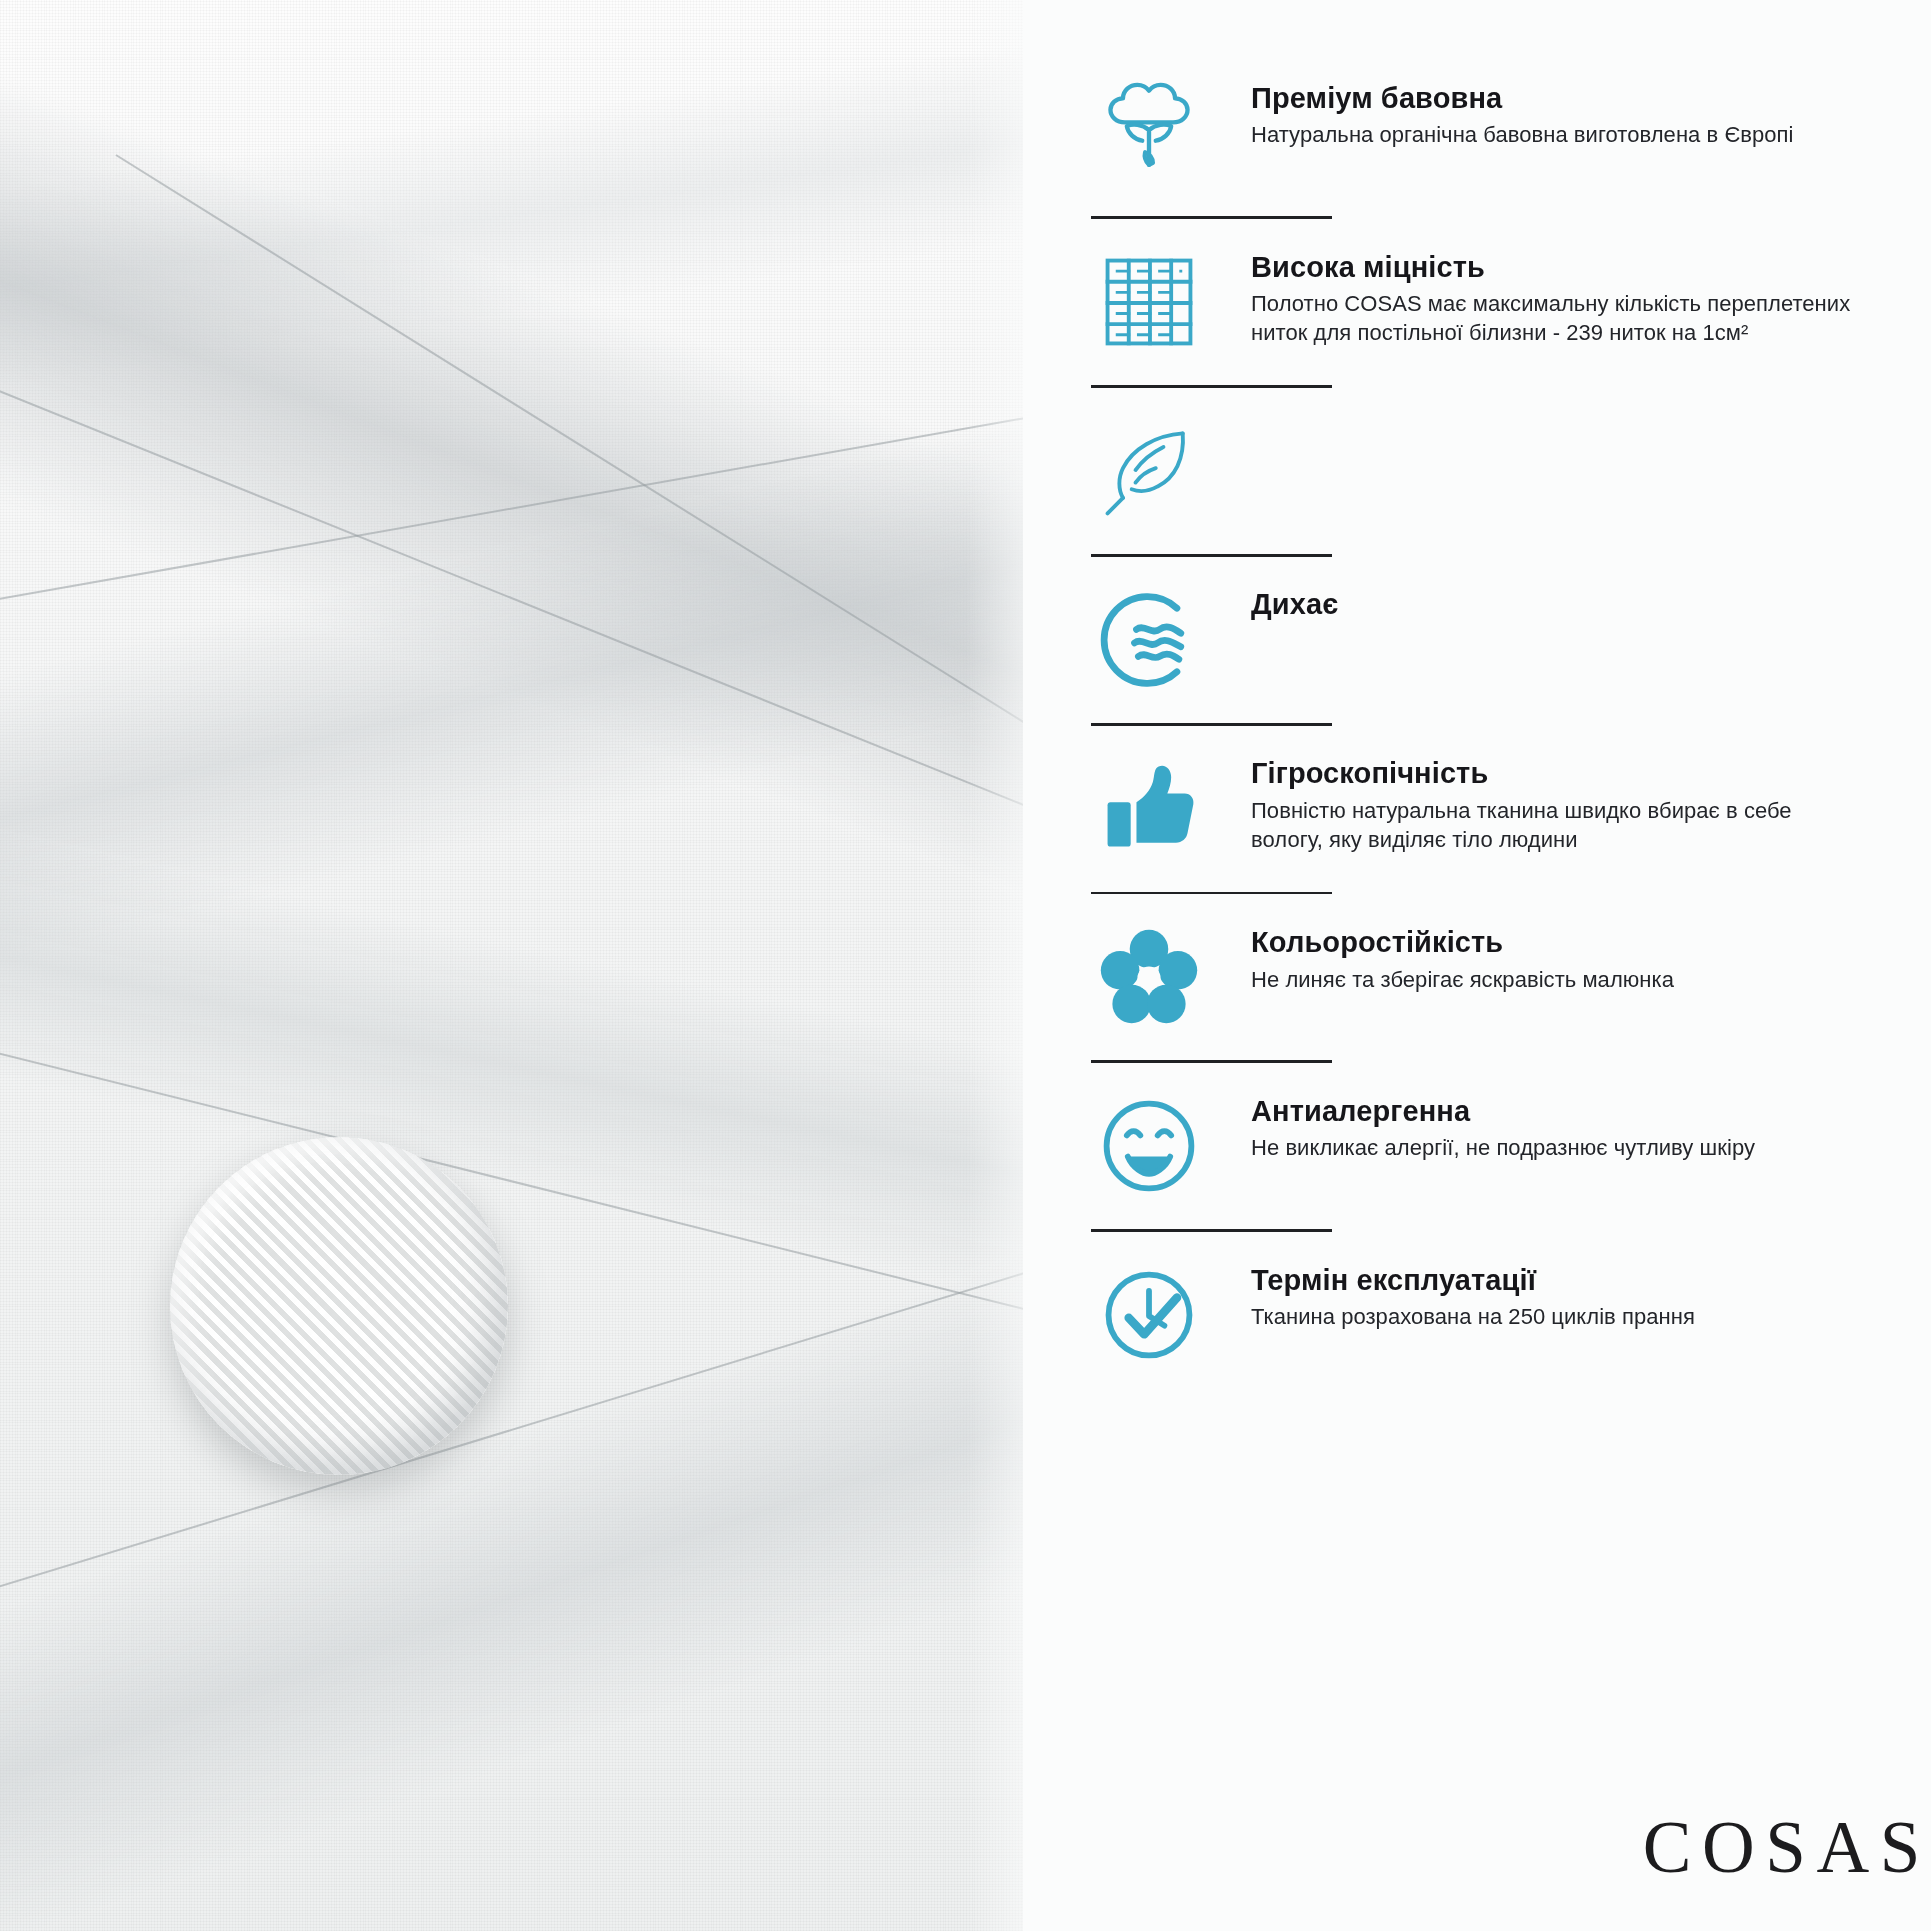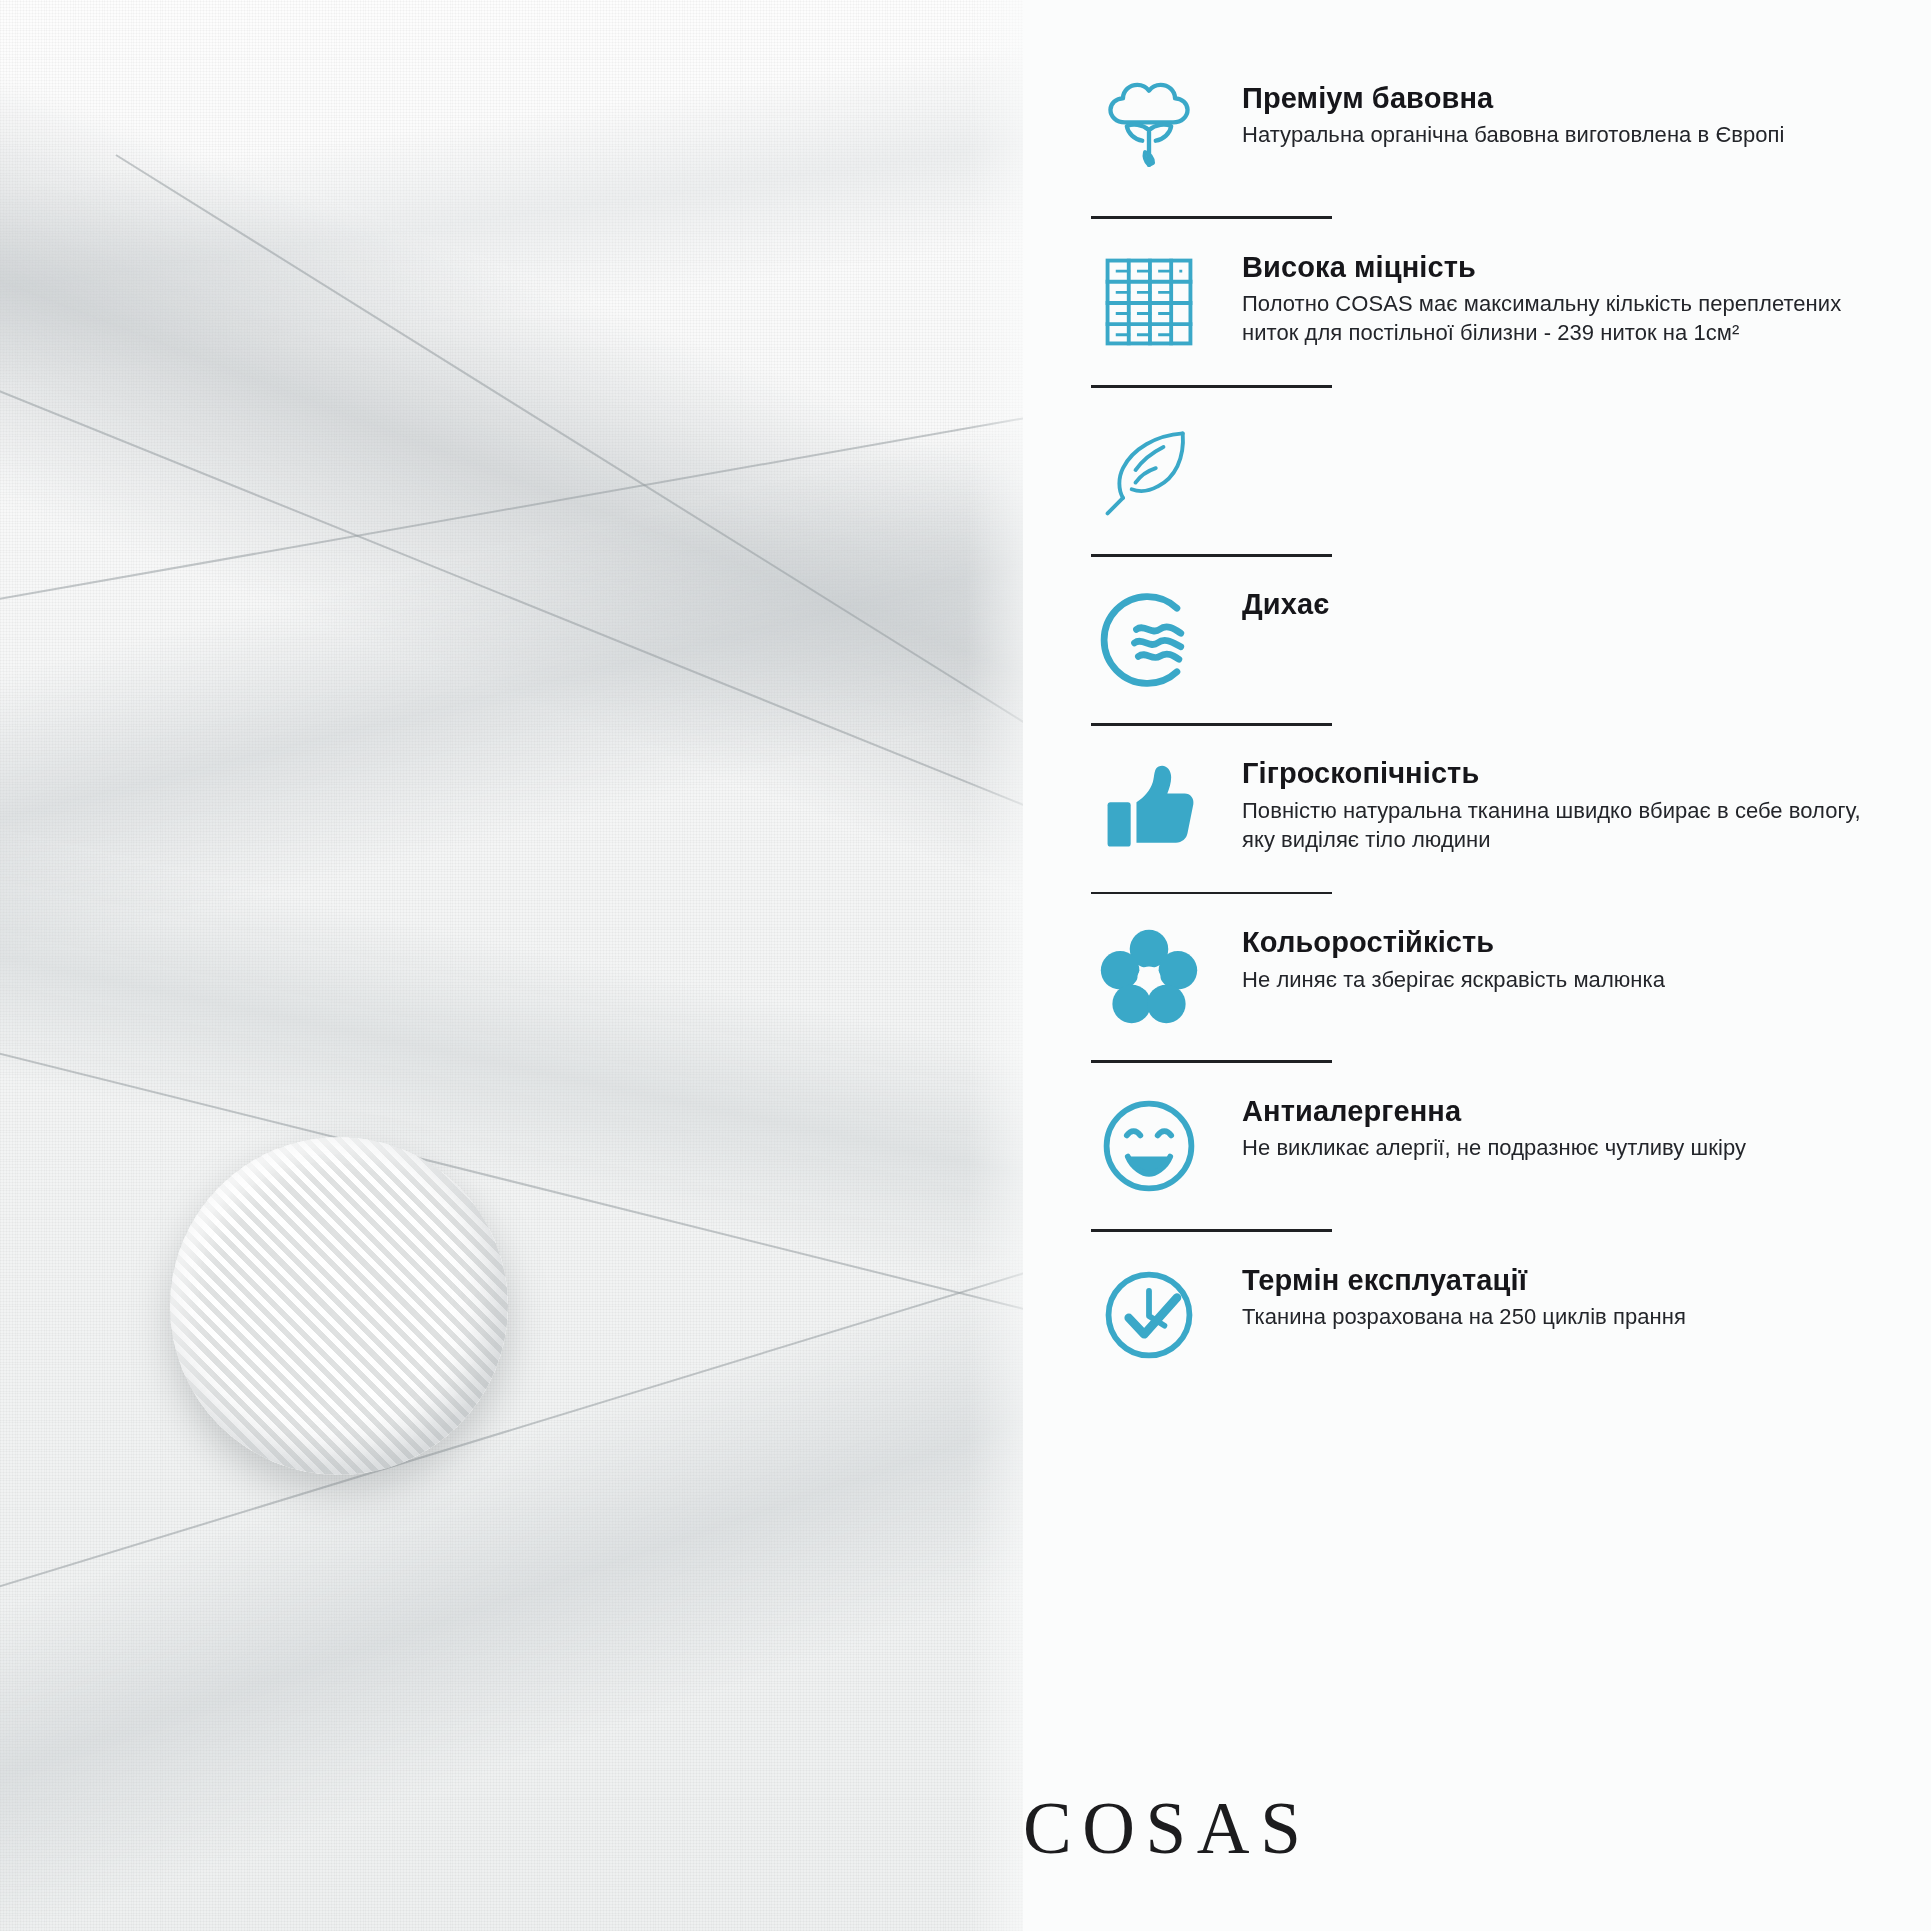--- a/index.html
+++ b/index.html
@@ -125,21 +125,21 @@
     height: 1931px;
     background: #fbfcfc;
     box-sizing: border-box;
     padding: 75px 68px 0 68px;
     display: flex;
     flex-direction: column;
   }
   .feature {
     display: flex;
     align-items: flex-start;
-    gap: 35px;
+    gap: 44px;
   }
   .feature-icon {
     flex: 0 0 116px;
     width: 116px;
     height: 116px;
     display: flex;
     align-items: center;
     justify-content: center;
     color: #3aa8c8;
   }
@@ -167,25 +167,25 @@
     width: 241px;
     height: 2.9px;
     background: #1f2124;
     margin: 25px 0 25px 0;
   }
 
   
   .brand {
     position: absolute;
     left: 1023px;
-    bottom: 60px;
+    bottom: 41px;
     width: 908px;
     display: flex;
     align-items: center;
-    justify-content: flex-start;
+    justify-content: flex-end;
     gap: 0px;
   }
   .brand-mark {
     font-size: 73px;
     letter-spacing: 10.6px;
     color: #1c1c1e;
     font-family: "Liberation Serif", serif;
     font-weight: 400;
   }
 </style>

